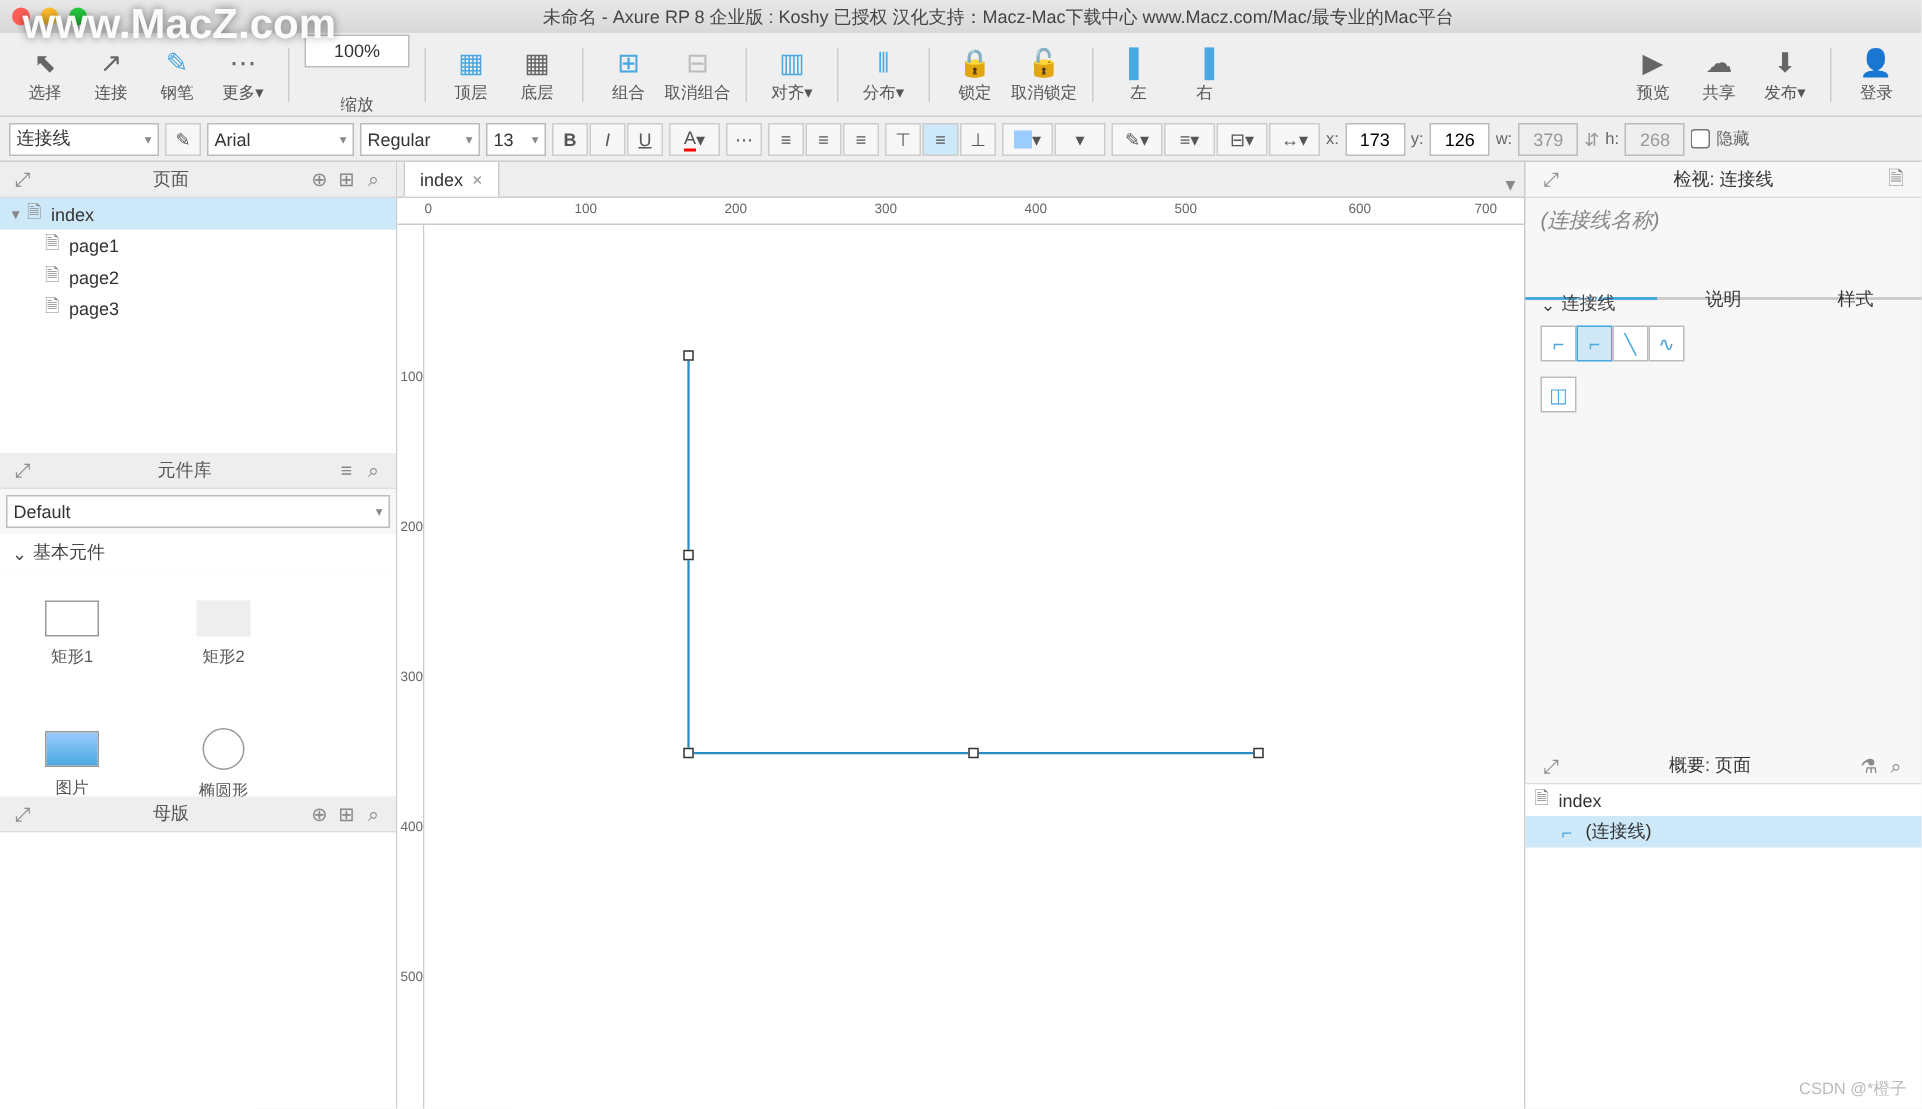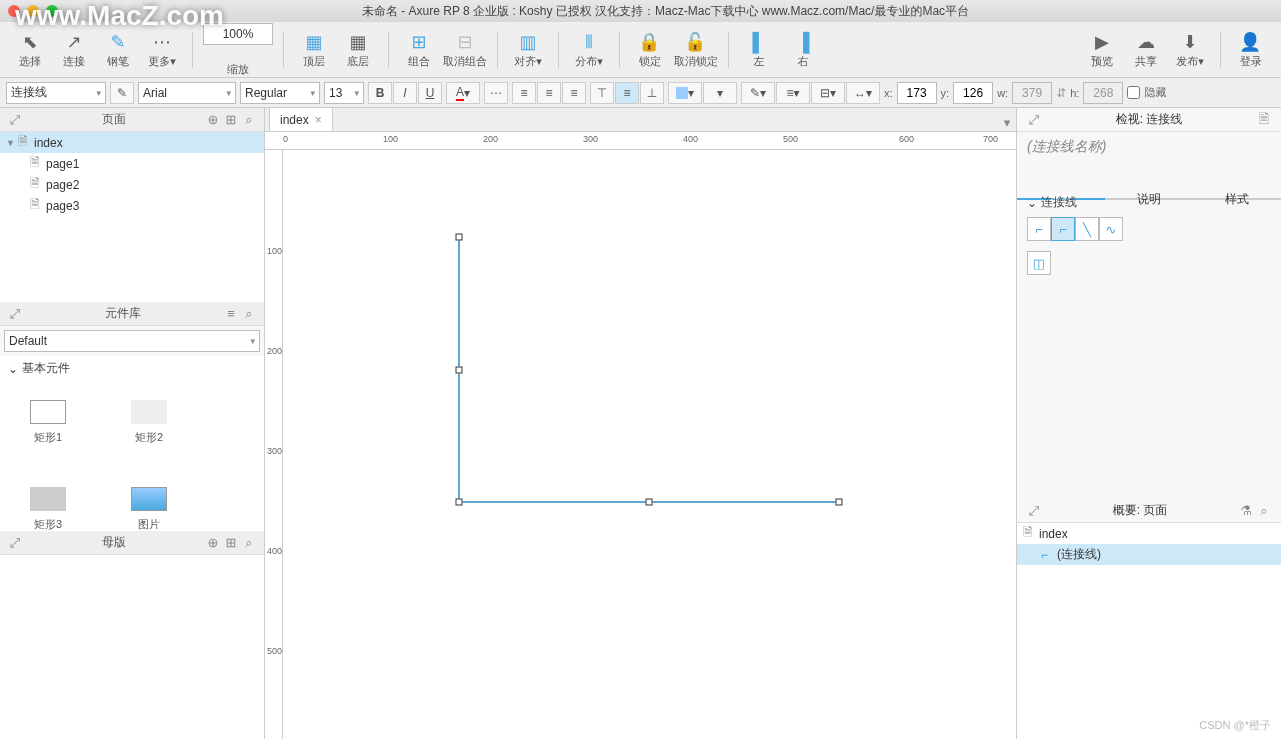--- a/index.html
+++ b/index.html
@@ -275,24 +275,20 @@
     <div class="widgets" style="height:150px">
       <div class="wcell">
           <div class="wshape"></div>
           <span>矩形1</span>
         </div>
       <div class="wcell">
           <div class="wshape" style="background:#eee;border:none"></div>
           <span>矩形2</span>
         </div>
       <div class="wcell">
-          <div class="wshape" style="background:#ccc;border:none"></div>
-          <span>矩形3</span>
-        </div>
-      <div class="wcell">
           <div class="wshape" style="background:linear-gradient(#9cf,#4aa8e0)"></div>
           <span>图片</span>
         </div>
       <div class="wcell">
           <div class="wshape" style="border-radius:50%;width:28px;height:28px"></div>
           <span>椭圆形</span>
         </div>
       <div class="wcell">
           <div class="wshape" style="background:linear-gradient(45deg,transparent 45%,#999 45%,#999 55%,transparent 55%),linear-gradient(-45deg,transparent 45%,#999 45%,#999 55%,transparent 55%)"></div>
           <span>占位符</span>

